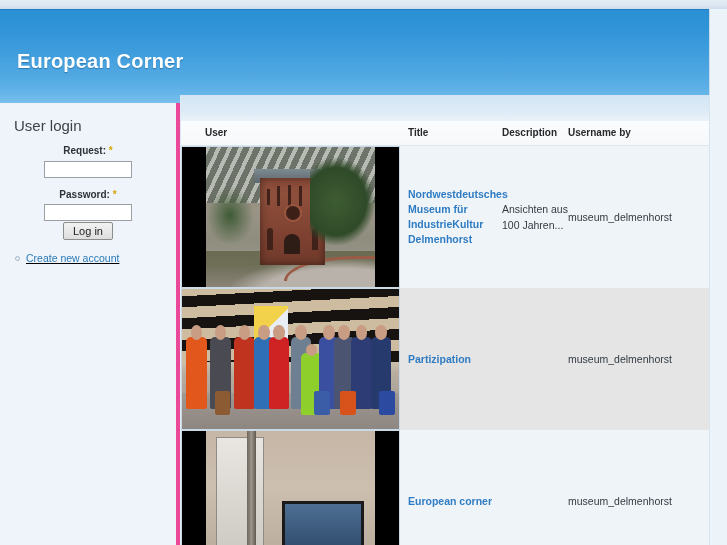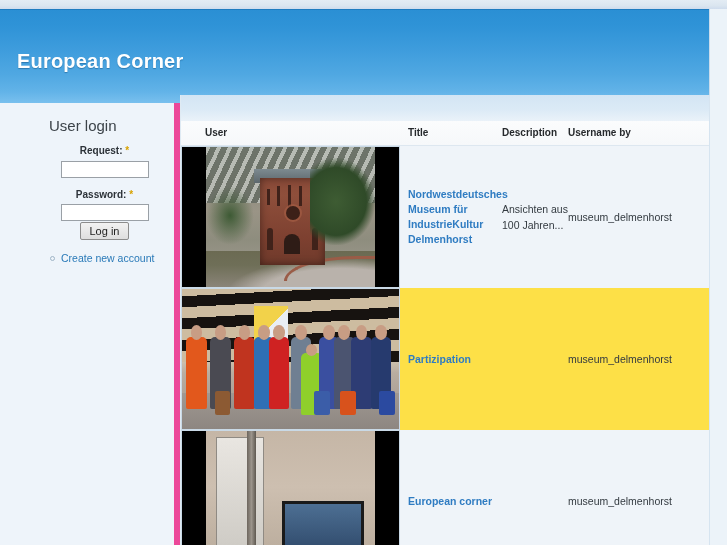--- a/index.html
+++ b/index.html
@@ -44,22 +44,21 @@
     letter-spacing: 0.2px;
     text-shadow: 0 1px 1px rgba(12,70,120,.45);
     white-space: nowrap;
   }
 
   
   #sidebar {
     position: absolute; left: 0; top: 103px;
     width: 180px; height: 442px;
     background: #eef4fa;
-    border-right: 6px solid #ec4899;
-    padding-left: 35px;
+    border-right: 4px solid #ec4899;
   }
   #sidebar-title {
     margin: 14px 0 0 14px;
     font-size: 15px;
     color: #3c4349;
     font-weight: normal;
   }
   .form-row {
     margin-top: 11px;
     text-align: center;
@@ -89,20 +88,21 @@
     padding: 2px 9px;
     background: linear-gradient(to bottom, #f2f2f2 0%, #dedede 100%);
     border: 1px solid #8c8c8c;
     border-radius: 2px;
     cursor: pointer;
   }
   #sidebar-links {
     list-style: none;
     margin: 12px 0 0 0;
     padding: 0 0 0 14px;
+    text-decoration: underline;
   }
   #sidebar-links li {
     position: relative;
     padding-left: 12px;
     margin-bottom: 6px;
     font-size: 10.5px;
     line-height: 13px;
   }
   .bullet-circle {
     position: absolute;
@@ -164,21 +164,21 @@
   th.col-desc  { width: 66px; }
   th.col-by    { width: 142px; }
 
   #exhibitions-table tbody td {
     font-size: 10.5px;
     color: #333a40;
     vertical-align: middle;
     padding: 0;
   }
   tr.row-odd  td { background: #eff4f9; }
-  tr.row-even td { background: #fde047; }
+  tr.row-even td { background: #e5e5e5; }
 
   td.cell-cover { padding: 6px 0 6px 24px; }
   td.cell-title { padding-right: 4px; font-weight: bold; }
   td.cell-title a { color: #2f7cc2; text-decoration: none; line-height: 15px; display: inline-block; }
   td.cell-desc  { color: #44494e; line-height: 16px; padding-right: 6px; }
   td.cell-by    { color: #3a4046; }
 
   
   .thumb {
     width: 219px;

